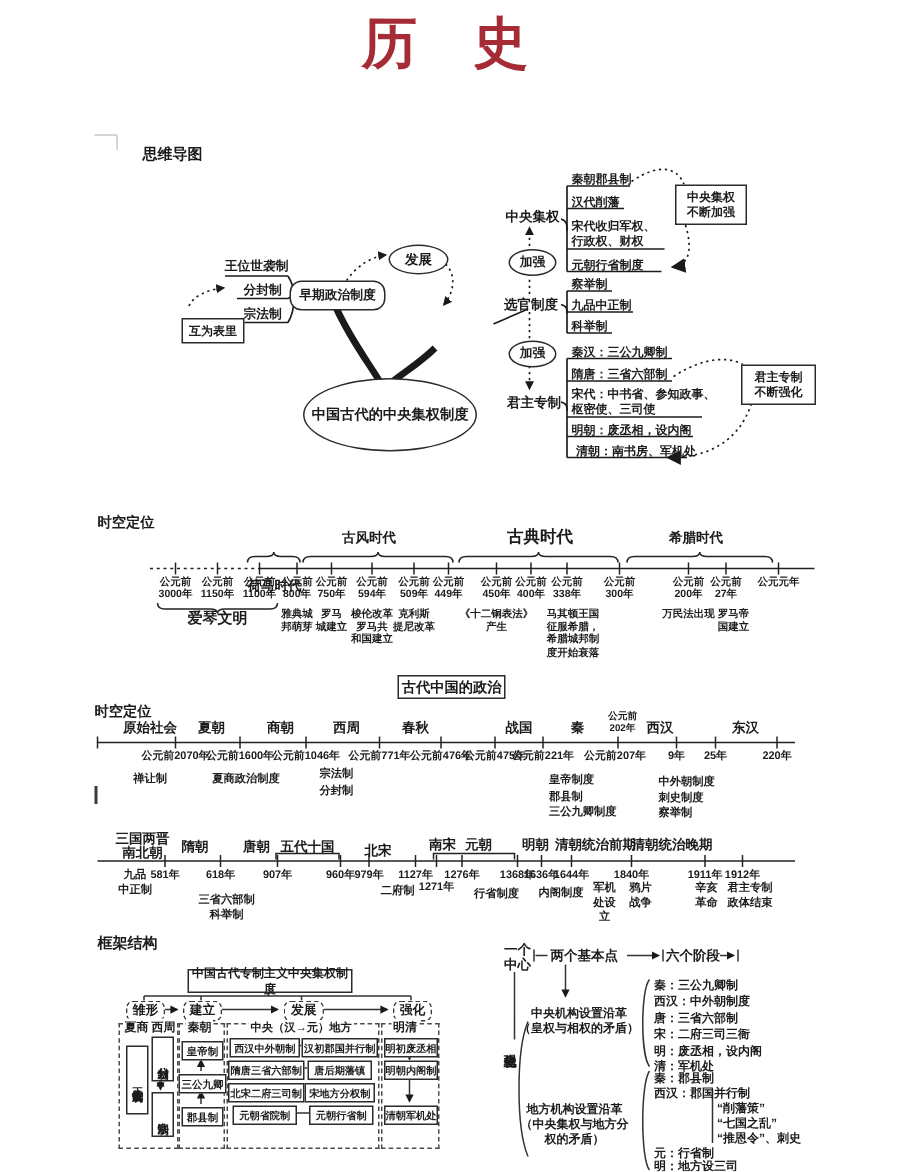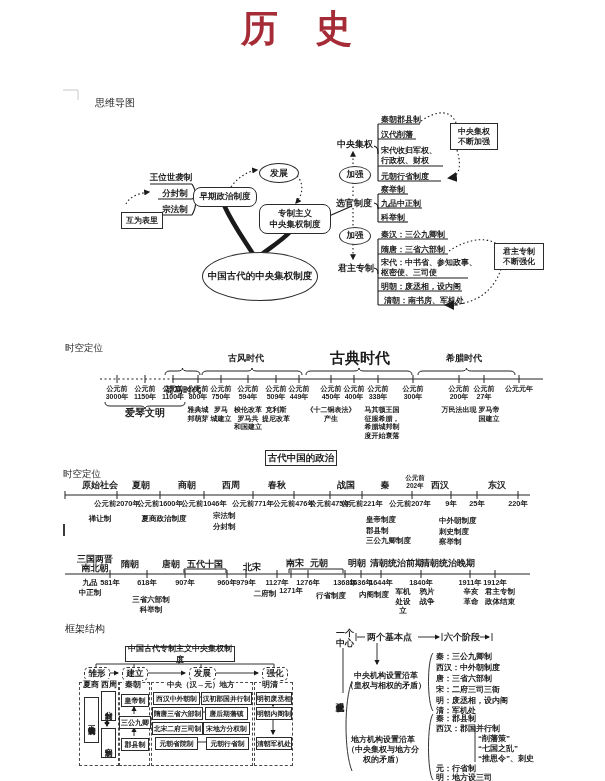--- a/index.html
+++ b/index.html
@@ -13,21 +13,21 @@
   .tl{position:absolute;text-align:left;white-space:pre-line;z-index:2;font-weight:700;}
   .box{position:absolute;border:1px solid #2b2b2b;background:#fff;display:flex;align-items:center;justify-content:center;
        text-align:center;white-space:pre-line;z-index:2;font-weight:700;}
   .rbox{border-radius:8px;border-width:1.5px;}
   .ell{border-radius:50%;border-width:1.5px;}
   .dashbox{position:absolute;border:1px dashed #4a4a4a;z-index:1;}
   .dashnode{position:absolute;border:1px dashed #3a3a3a;border-radius:5px;background:#fff;display:flex;align-items:center;justify-content:center;z-index:2;font-weight:700;font-size:8.5px;}
   .vbox{position:absolute;border:1px solid #2b2b2b;background:#fff;writing-mode:vertical-rl;text-orientation:upright;
         display:flex;align-items:center;justify-content:center;z-index:2;font-weight:700;font-size:7.5px;line-height:1;letter-spacing:0.5px;}
   .vtext{position:absolute;writing-mode:vertical-rl;text-orientation:upright;z-index:2;font-weight:700;}
-  .seclabel{position:absolute;font-weight:400;z-index:2;}
+  .seclabel{position:absolute;font-weight:700;z-index:2;}
 </style>
 </head>
 <body>
 
 <div id="page">
 
   <svg id="overlay" width="605" height="781">
     <defs>
       <marker id="ar" viewBox="0 0 10 10" refX="8" refY="5" markerWidth="5.5" markerHeight="5.5" orient="auto-start-reverse">
         <path d="M0,0 L10,5 L0,10 z" fill="#1a1a1a"></path>
@@ -164,22 +164,20 @@
   <div class="seclabel" style="left:65px;top:622px;font-size:10px;">框架结构</div>
 
   <div class="box" style="left:265px;top:450px;width:70px;height:14px;font-size:9.5px;">古代中国的政治</div>
 
   <div class="t" style="left:171px;top:172px;font-size:8.5px;">王位世袭制</div>
   <div class="t" style="left:175px;top:188px;font-size:8.5px;">分封制</div>
   <div class="t" style="left:175px;top:204px;font-size:8.5px;">宗法制</div>
   <div class="box" style="left:106px;top:212px;width:40px;height:15px;font-size:8px;margin-left:15px;">互为表里</div>
   <div class="box rbox" style="left:193px;top:187px;width:62px;height:18px;font-size:8.5px;">早期政治制度</div>
   <div class="box ell" style="left:259px;top:163px;width:38px;height:18px;font-size:9px;">发展</div>
-  <div class="box rbox" style="left:259px;top:204px;width:70px;height:28px;font-size:8.5px;line-height:11px;">专制主义
-中央集权制度</div>
   <div class="box ell" style="left:202px;top:252px;width:114px;height:47px;font-size:9.5px;">中国古代的中央集权制度</div>
 
   <div class="t" style="left:355px;top:138px;font-size:9px;">中央集权</div>
   <div class="box ell" style="left:339px;top:166px;width:30px;height:16px;font-size:8.5px;">加强</div>
   <div class="t" style="left:354px;top:197px;font-size:9px;">选官制度</div>
   <div class="box ell" style="left:339px;top:227px;width:30px;height:16px;font-size:8.5px;">加强</div>
   <div class="t" style="left:356px;top:262px;font-size:9px;">君主专制</div>
 
   <div class="tl" style="left:381px;top:114px;font-size:8px;">秦朝郡县制</div>
   <div class="tl" style="left:381px;top:129px;font-size:8px;">汉代削藩</div>
@@ -261,21 +259,21 @@
   <div class="tl" style="left:436px;top:713px;font-size:8px;">秦：郡县制</div>
   <div class="tl" style="left:436px;top:723px;font-size:8px;">西汉：郡国并行制</div>
   <div class="tl" style="left:478px;top:733px;font-size:8px;">“削藩策”</div>
   <div class="tl" style="left:478px;top:743px;font-size:8px;">“七国之乱”</div>
   <div class="tl" style="left:478px;top:753px;font-size:8px;">“推恩令”、刺史</div>
   <div class="tl" style="left:436px;top:763px;font-size:8px;">元：行省制</div>
   <div class="tl" style="left:436px;top:772px;font-size:8px;">明：地方设三司</div>
 
 <div class="t" style="left: 183px; top: 353px; font-size: 9px; line-height: 10.2px; margin-top: 32px;">荷马时代</div>
     <div class="t" style="left: 246px; top: 353px; font-size: 9px; line-height: 10.2px;">古风时代</div>
-    <div class="t" style="left: 360px; top: 353px; font-size: 15px; line-height: 10.2px;">古典时代</div>
+    <div class="t" style="left: 360px; top: 353px; font-size: 11px; line-height: 10.2px;">古典时代</div>
     <div class="t" style="left: 464px; top: 353px; font-size: 9px; line-height: 10.2px;">希腊时代</div>
     <div class="t" style="left: 117px; top: 385px; font-size: 7px; line-height: 8px;">公元前
 3000年</div>
     <div class="t" style="left: 145px; top: 385px; font-size: 7px; line-height: 8px;">公元前
 1150年</div>
     <div class="t" style="left: 173px; top: 385px; font-size: 7px; line-height: 8px;">公元前
 1100年</div>
     <div class="t" style="left: 198px; top: 385px; font-size: 7px; line-height: 8px;">公元前
 800年</div>
     <div class="t" style="left: 221px; top: 385px; font-size: 7px; line-height: 8px;">公元前

